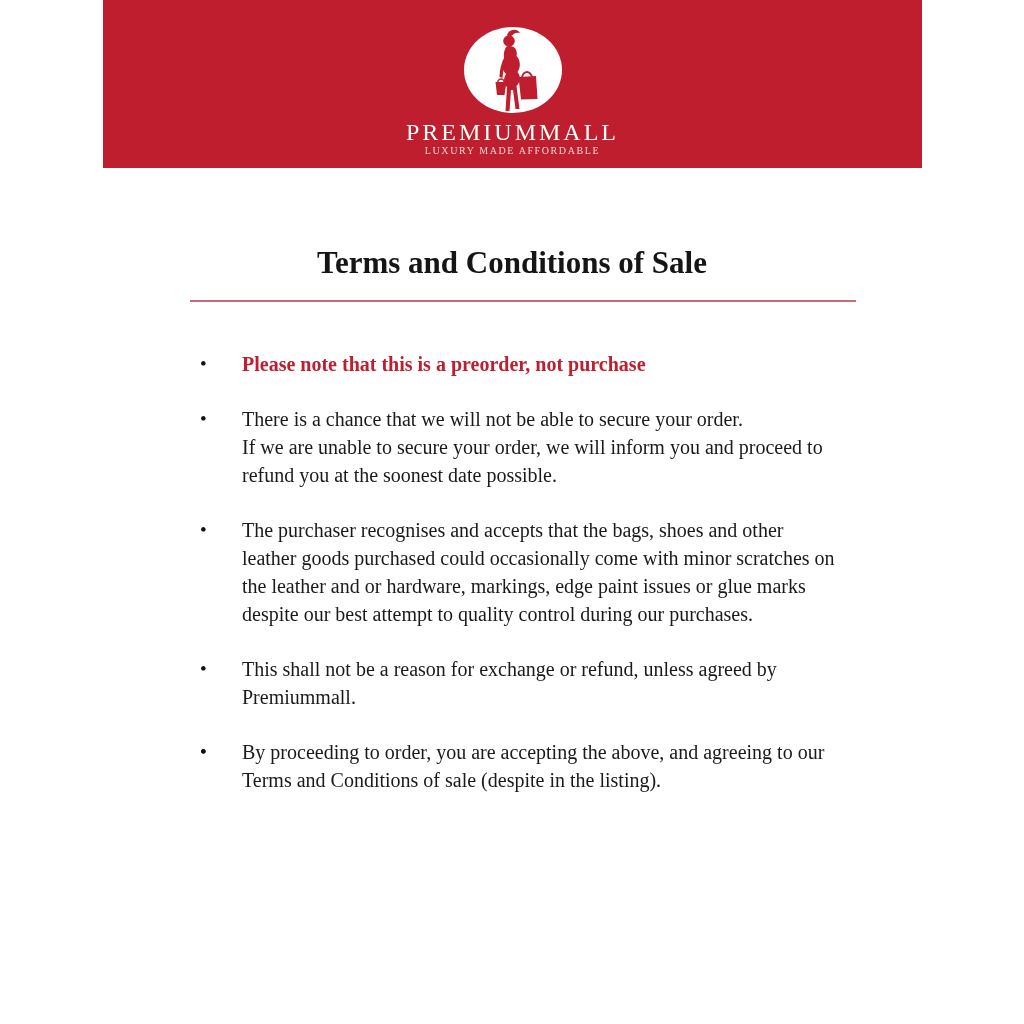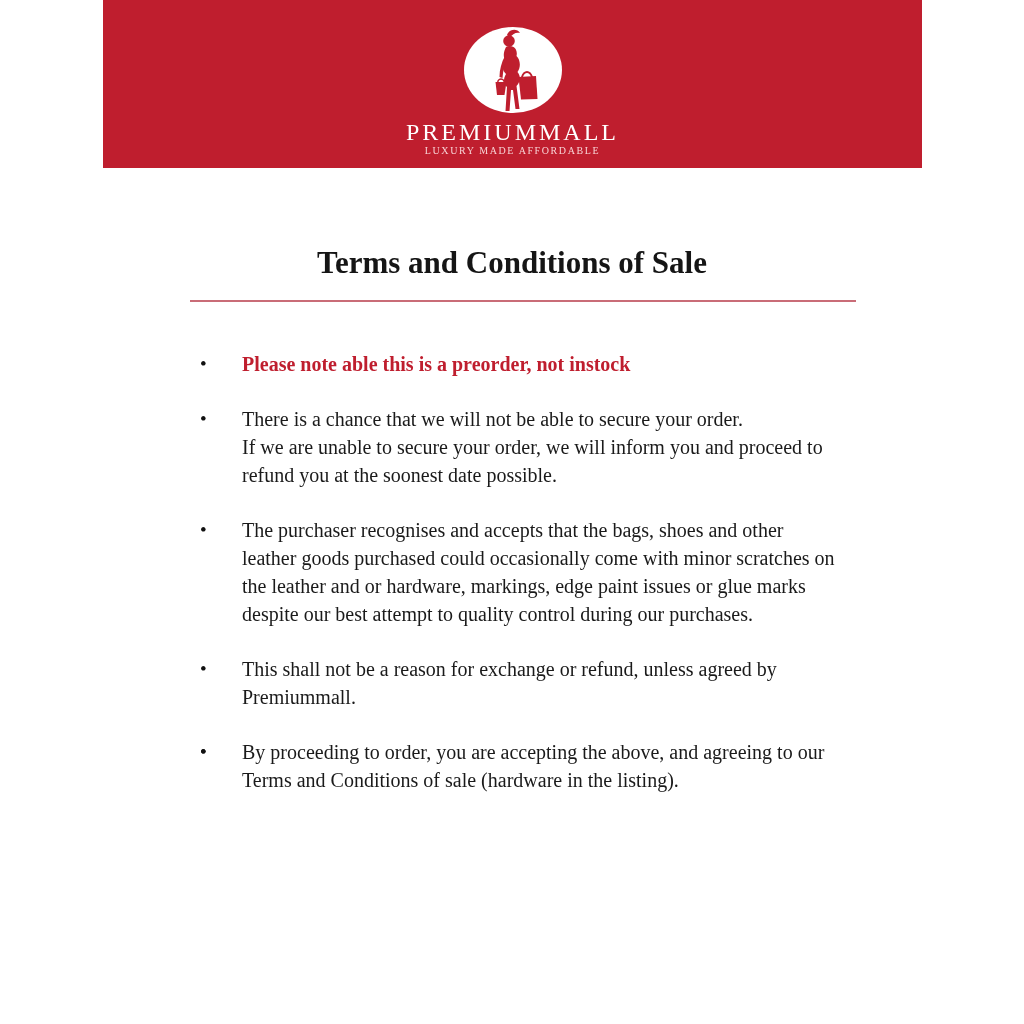--- a/index.html
+++ b/index.html
@@ -115,21 +115,21 @@
     <div class="brand-tagline">LUXURY MADE AFFORDABLE</div>
   </header>
 
   <h1 class="doc-title">Terms and Conditions of Sale</h1>
   <div class="title-rule"></div>
 
   <ul class="terms-list">
 
     <li class="term">
       <span class="bullet">•</span>
-      <span class="term-lead">Please note able this is a preorder, not instock</span>
+      <span class="term-lead">Please note that this is a preorder, not purchase</span>
       <span class="term-text"></span>
     </li>
 
     <li class="term">
       <span class="bullet">•</span>
       <span class="term-lead"></span>
       <span class="term-text">There is a chance that we will not be able to secure your order.
 If we are unable to secure your order, we will inform you and proceed to
 refund you at the soonest date possible.</span>
     </li>
@@ -151,18 +151,18 @@
     </li>
 
     <li class="term">
       <span class="bullet">•</span>
     </li>
 
     <li class="term">
       <span class="bullet">•</span>
       <span class="term-lead"></span>
       <span class="term-text">By proceeding to order, you are accepting the above, and agreeing to our
-Terms and Conditions of sale (hardware in the listing).</span>
+Terms and Conditions of sale (despite in the listing).</span>
     </li>
 
   </ul>
 
 </div>
 
 </body></html>

